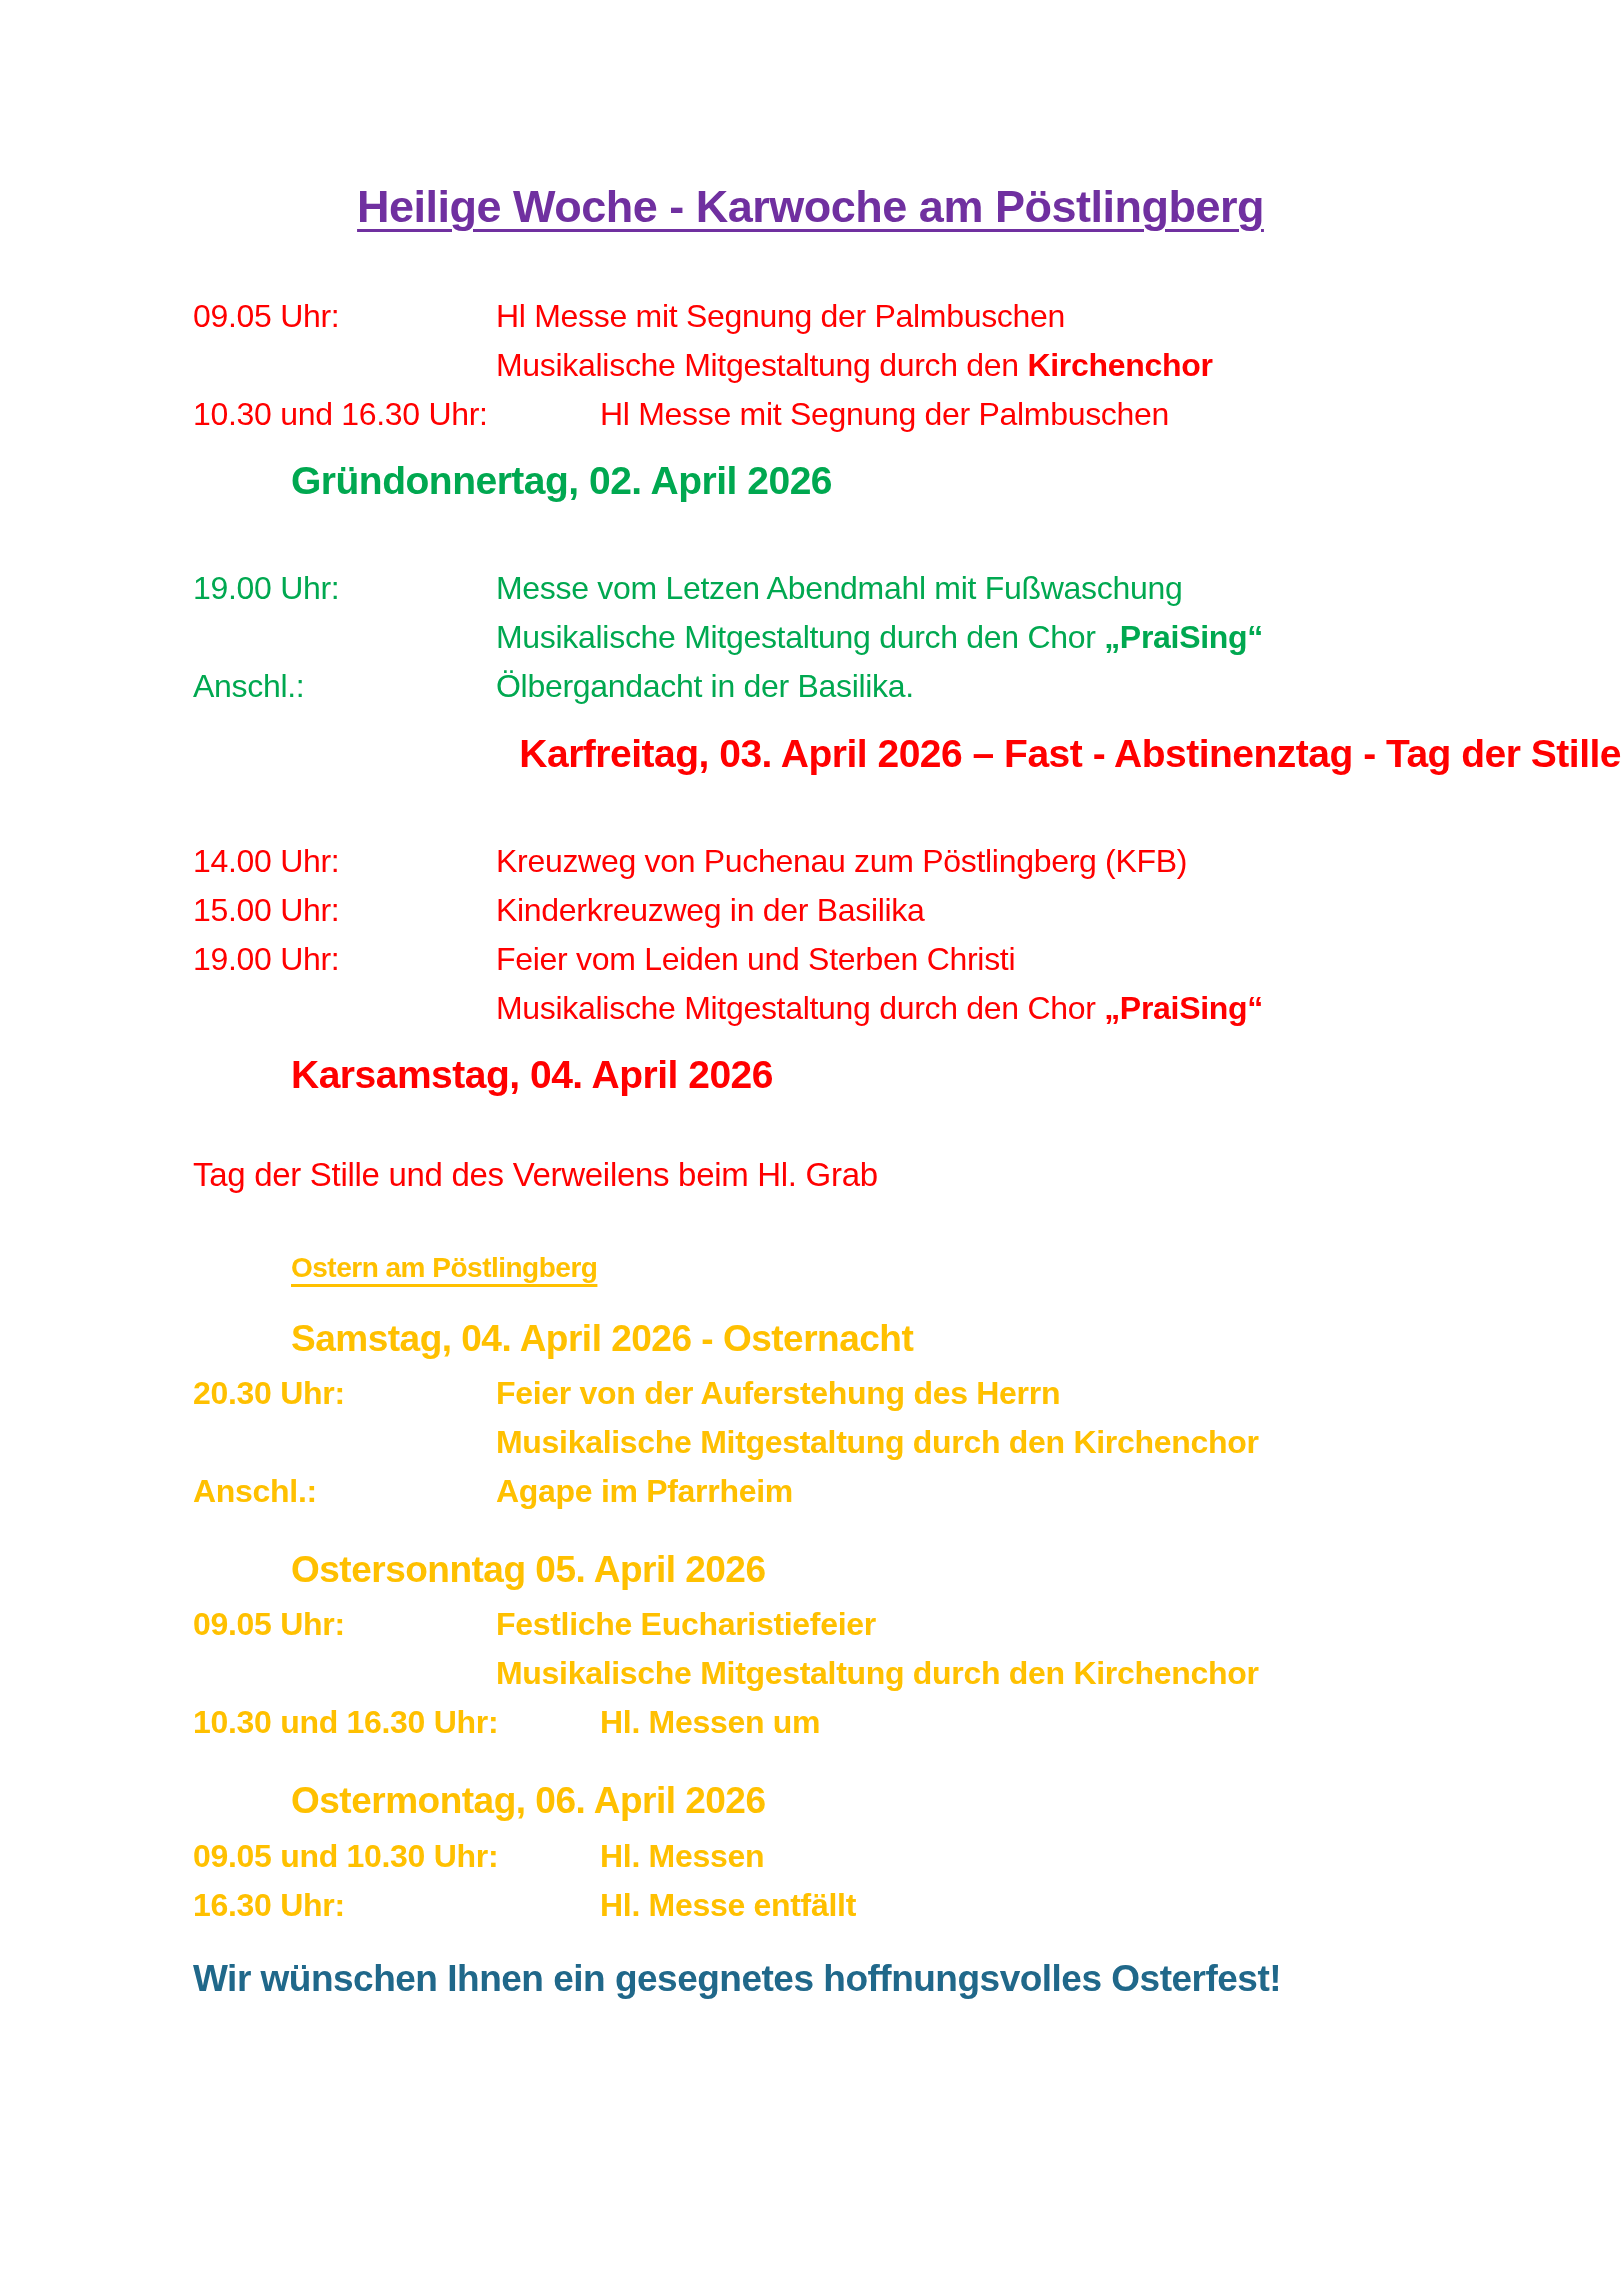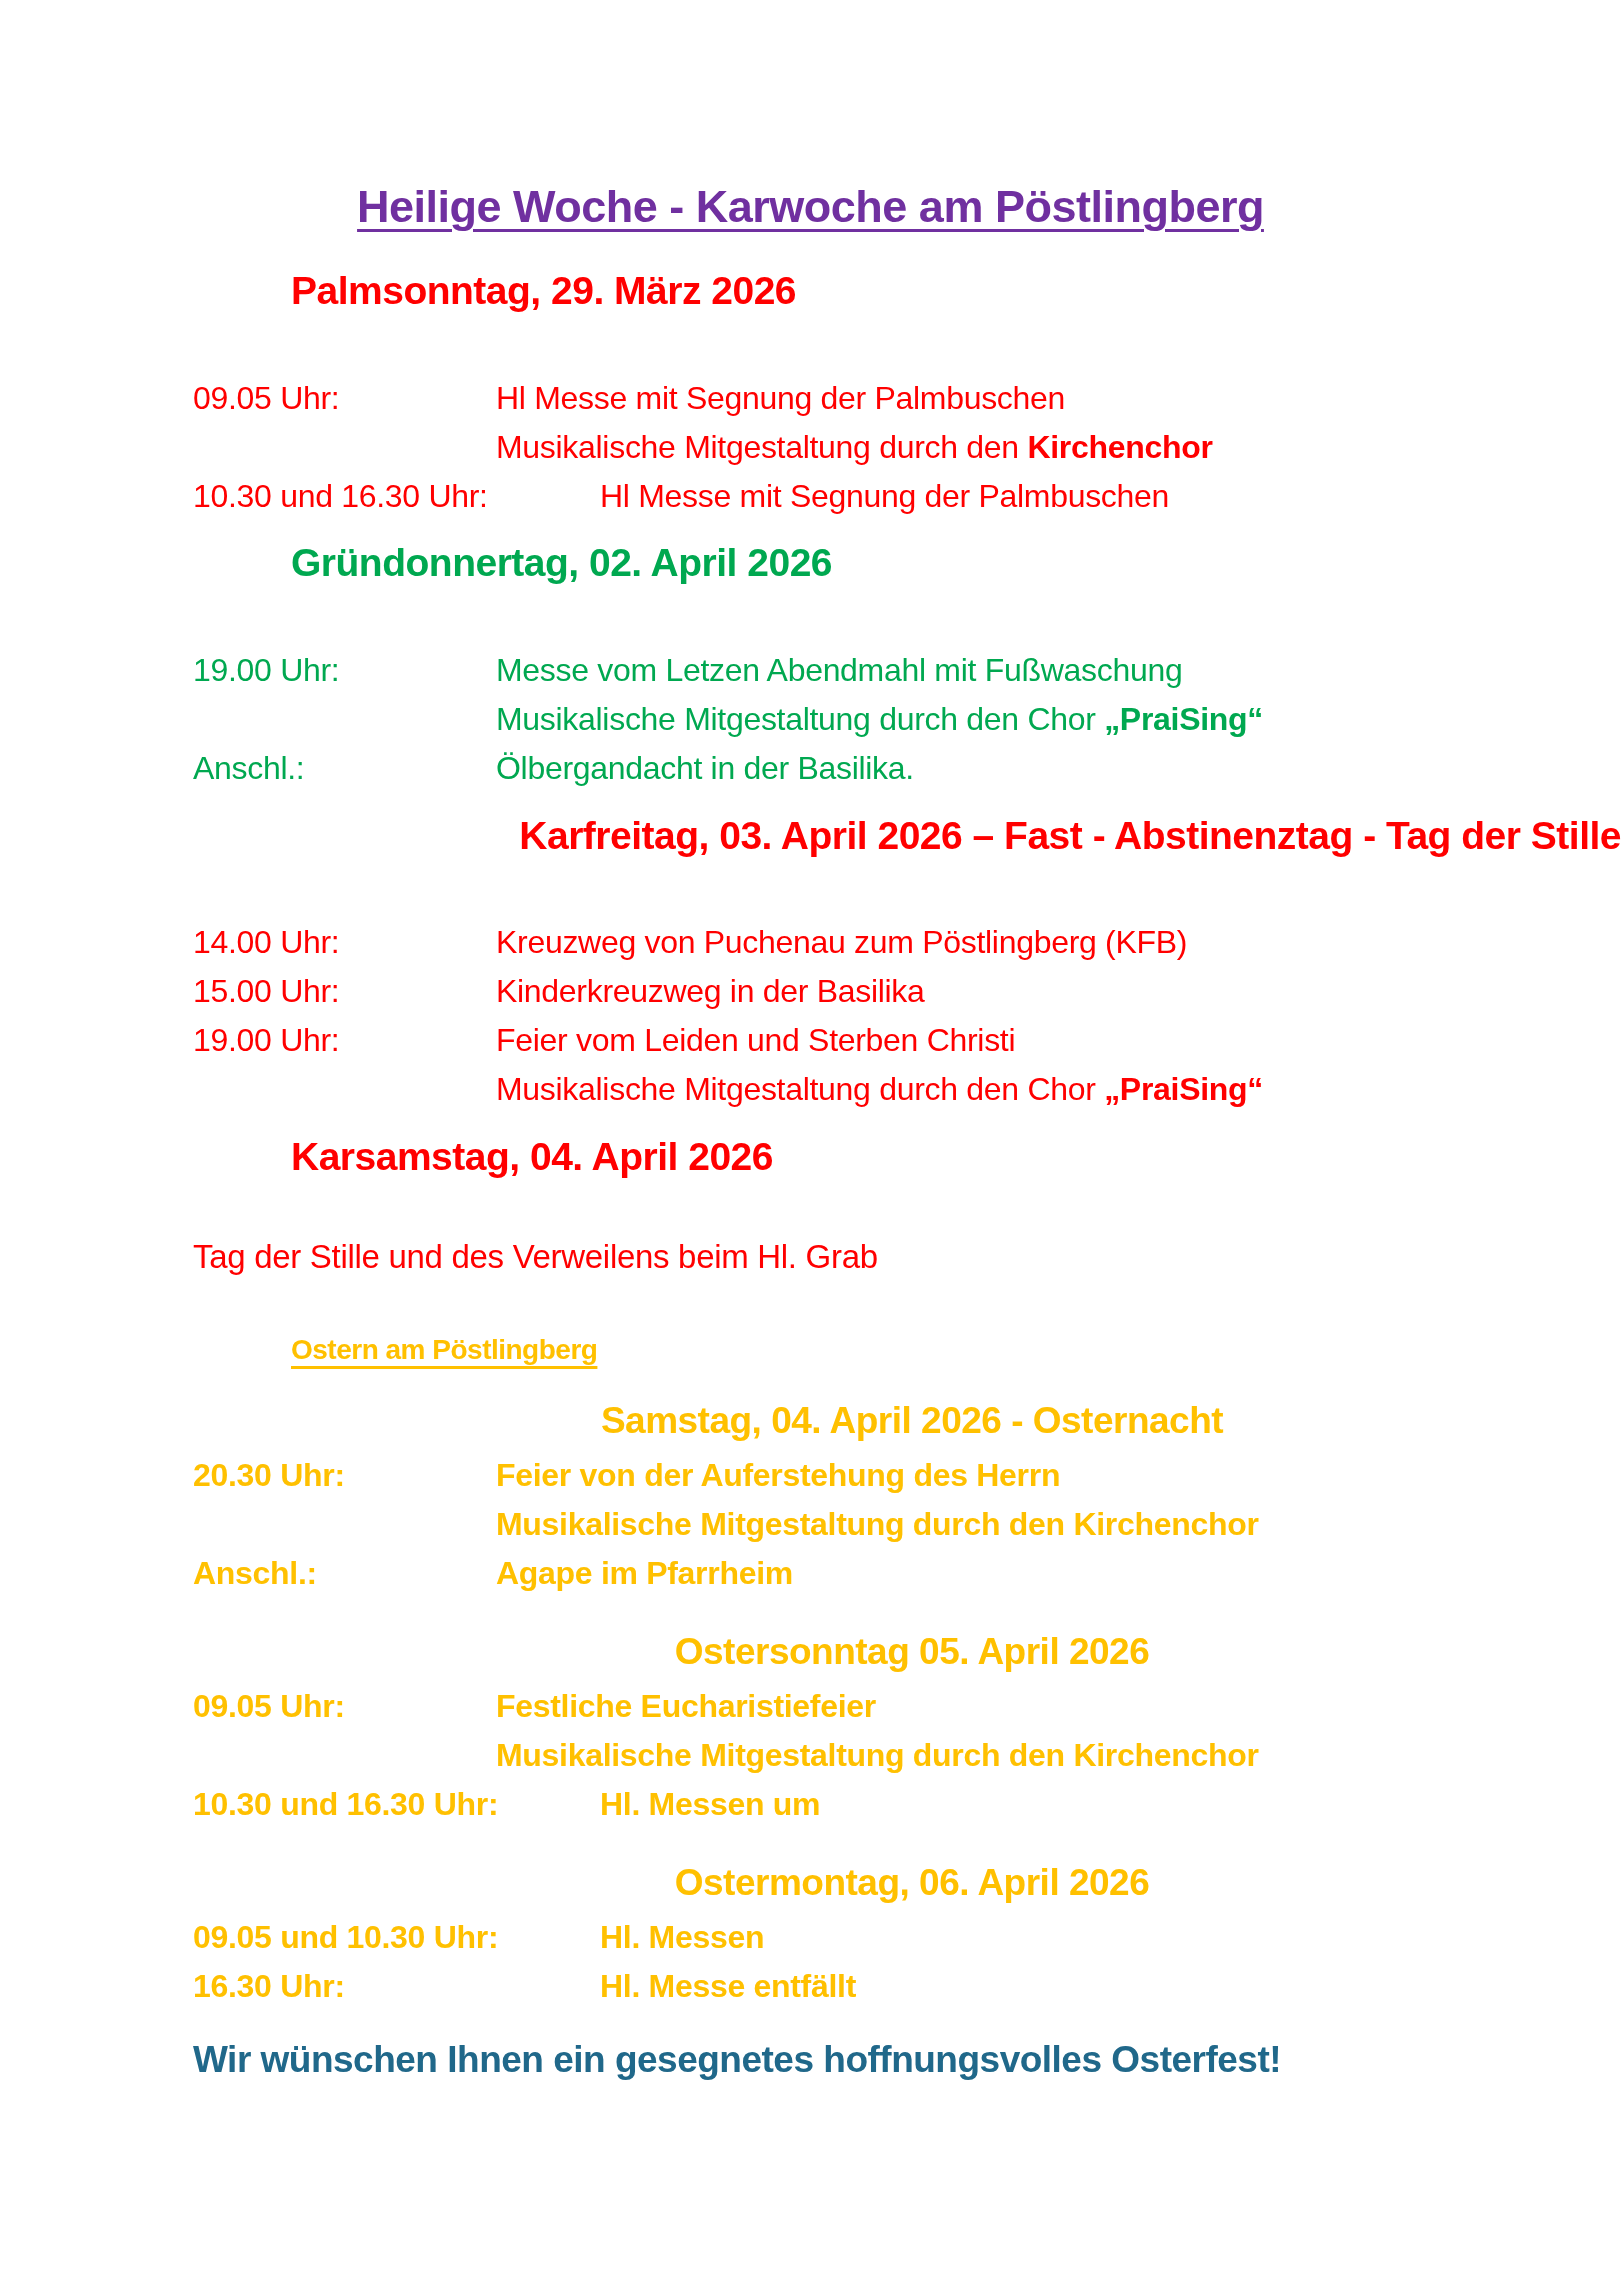--- a/index.html
+++ b/index.html
@@ -44,21 +44,21 @@
     line-height: 1.2;
     letter-spacing: -0.5px;
   }
   #blocks > .heading:first-child { margin-top: 35px; }
   .heading.center {
     margin-left: -193px;
     width: 1621px;
     text-align: right;
   }
   .heading.large { font-size: 28px; margin-top: 54px; }
-  .heading.sub   { font-size: 37px; margin-top: 32px; text-align: center; }
+  .heading.sub   { font-size: 37px; margin-top: 32px; }
   
   .schedule {
     margin-top: 59px;
     font-size: 32px;
     letter-spacing: -0.3px;
   }
   .heading.sub + .schedule { margin-top: 7.8px; }
   .schedule.bold { font-weight: bold; }
   .schedule .row {
     display: flex;
@@ -88,21 +88,20 @@
     font-size: 37px;
     letter-spacing: -0.5px;
   }
 </style>
 </head>
 <body>
 
 <div class="page">
   <h1 class="doc-title" style="color: rgb(112, 48, 160);"><span class="u">Heilige Woche - Karwoche am Pöstlingberg</span></h1>
   <div id="blocks">
-      <div class="heading" style="color: rgb(255, 0, 0);"><span>Palmsonntag, 29. März 2026</span></div>
       <div class="schedule" style="color: rgb(255, 0, 0);">
         <div class="row">
           <span class="time">09.05 Uhr:</span>
           <span class="desc"><span>Hl Messe mit Segnung der Palmbuschen</span></span>
         </div>
         <div class="row">
           <span class="time"></span>
           <span class="desc"><span>Musikalische Mitgestaltung durch den </span><span class="b">Kirchenchor</span></span>
         </div>
         <div class="row">

